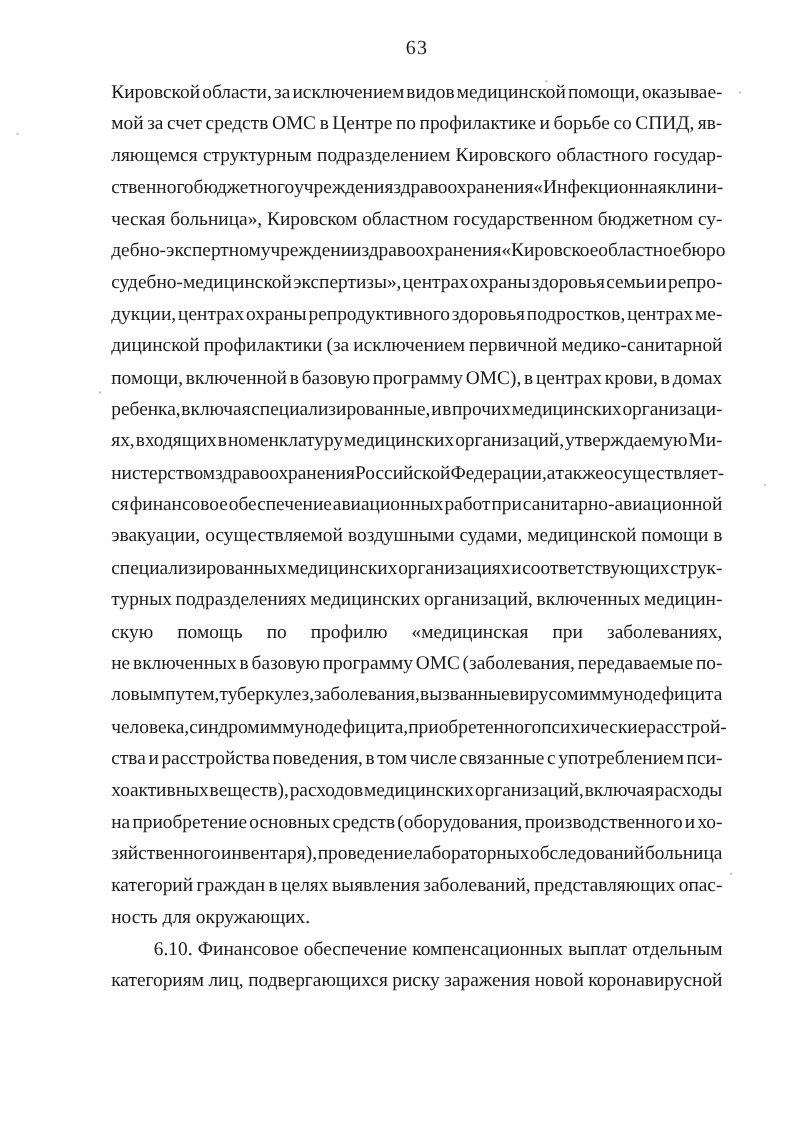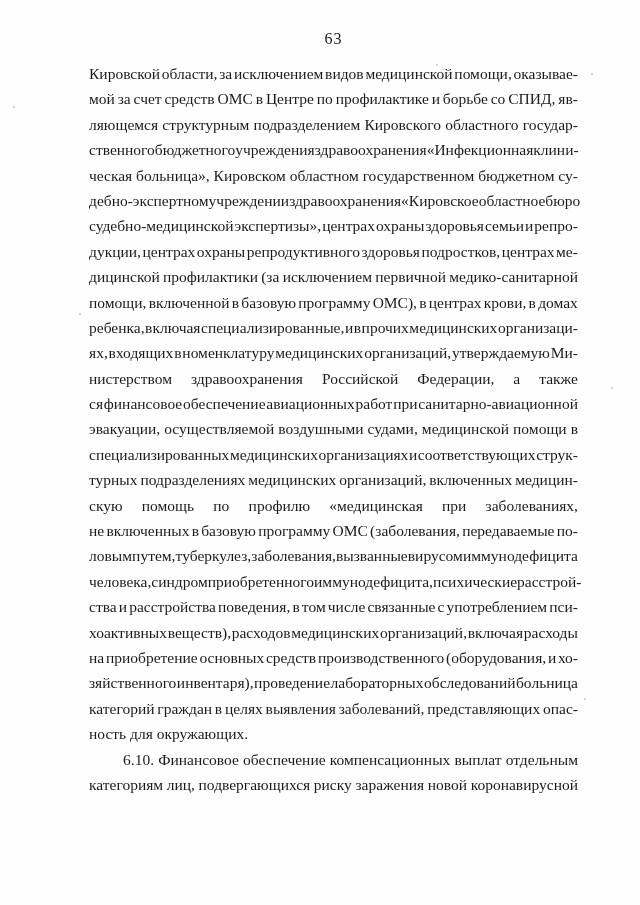--- a/index.html
+++ b/index.html
@@ -180,20 +180,21 @@
         <span>утверждаемую</span>
         <span>Ми-</span>
       </div>
       <div class="line justify">
         <span>нистерством</span>
         <span>здравоохранения</span>
         <span>Российской</span>
         <span>Федерации,</span>
         <span>а</span>
         <span>также</span>
+        <span>осуществляет-</span>
       </div>
       <div class="line justify">
         <span>ся</span>
         <span>финансовое</span>
         <span>обеспечение</span>
         <span>авиационных</span>
         <span>работ</span>
         <span>при</span>
         <span>санитарно-авиационной</span>
       </div>
@@ -247,22 +248,22 @@
         <span>путем,</span>
         <span>туберкулез,</span>
         <span>заболевания,</span>
         <span>вызванные</span>
         <span>вирусом</span>
         <span>иммунодефицита</span>
       </div>
       <div class="line justify">
         <span>человека,</span>
         <span>синдром</span>
+        <span>иммунодефицита,</span>
         <span>приобретенного</span>
-        <span>иммунодефицита,</span>
         <span>психические</span>
         <span>расстрой-</span>
       </div>
       <div class="line justify">
         <span>ства</span>
         <span>и</span>
         <span>расстройства</span>
         <span>поведения,</span>
         <span>в</span>
         <span>том</span>
@@ -279,22 +280,22 @@
         <span>медицинских</span>
         <span>организаций,</span>
         <span>включая</span>
         <span>расходы</span>
       </div>
       <div class="line justify">
         <span>на</span>
         <span>приобретение</span>
         <span>основных</span>
         <span>средств</span>
+        <span>(оборудования,</span>
         <span>производственного</span>
-        <span>(оборудования,</span>
         <span>и</span>
         <span>хо-</span>
       </div>
       <div class="line justify">
         <span>зяйственного</span>
         <span>инвентаря),</span>
         <span>проведение</span>
         <span>лабораторных</span>
         <span>обследований</span>
         <span>больница</span>

